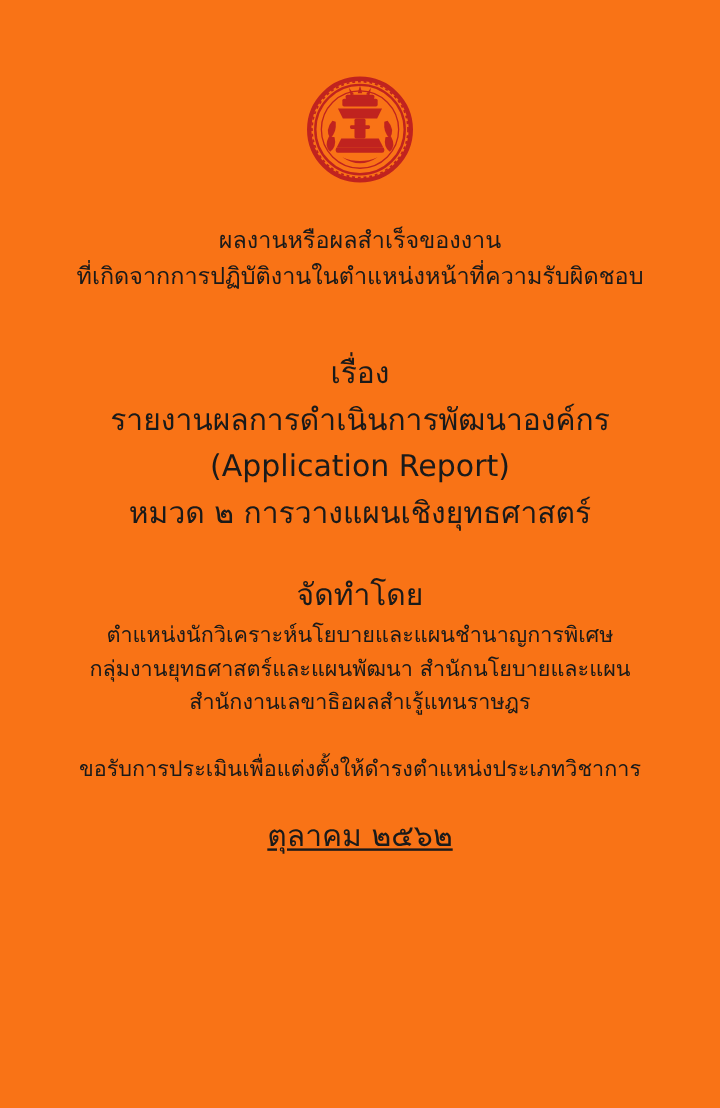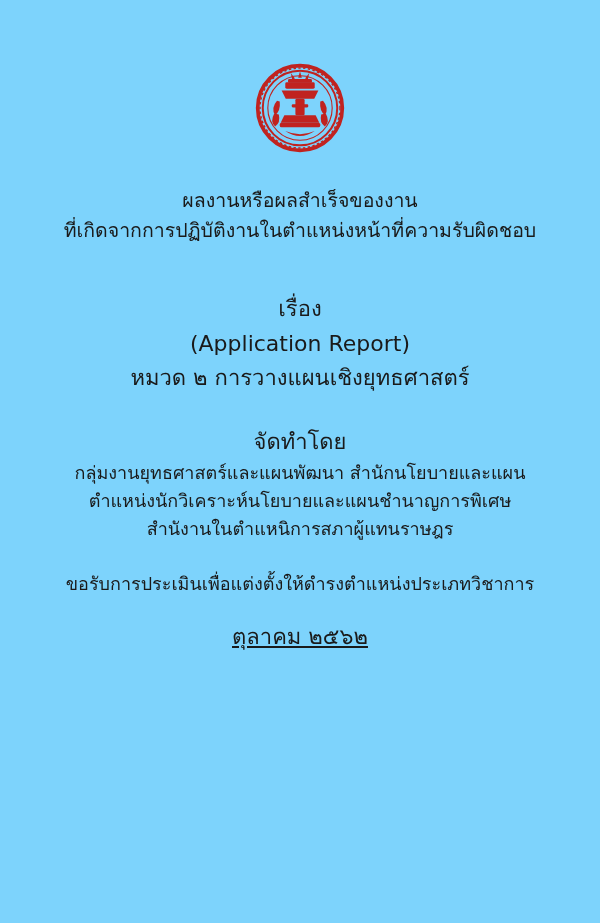--- a/index.html
+++ b/index.html
@@ -11,21 +11,21 @@
     height: 923px;
     background: #fdfbf7;
     font-family: "DejaVu Sans", "Liberation Sans", sans-serif;
     color: #1a1a1a;
     overflow: hidden;
   }
   .page {
     position: relative;
     width: 600px;
     height: 923px;
-    background: #7dd3fc;
+    background: #f97316;
     box-sizing: border-box;
     display: flex;
     flex-direction: column;
     align-items: center;
   }
   
   .emblem-wrap {
     margin-top: 62px;
     width: 92px;
     height: 92px;
@@ -45,21 +45,21 @@
     line-height: 1.55;
   }
   .title-block {
     margin-top: 32px;
   }
   .line {
     display: block;
     white-space: nowrap;
   }
   .t20 { font-size: 19.5px; }
-  .t19 { font-size: 22px; }
+  .t19 { font-size: 25px; }
   .t18 { font-size: 18px; }
 
   .subject-block { margin-top: 46px; }
   .author-block  { margin-top: 30px; }
   .purpose-block { margin-top: 28px; }
   .date-line     { margin-top: 22px; text-decoration: underline; }
 </style>
 </head>
 <body>
 
@@ -103,29 +103,30 @@
     </svg>
   </div>
 
   <div class="block title-block">
     <span class="line t20">ผลงานหรือผลสำเร็จของงาน</span>
     <span class="line t20">ที่เกิดจากการปฏิบัติงานในตำแหน่งหน้าที่ความรับผิดชอบ</span>
   </div>
 
   <div class="block subject-block">
     <span class="line t19">เรื่อง</span>
+    <span class="line t19">รายงานผลการดำเนินการพัฒนาองค์กร</span>
     <span class="line t19">(Application Report)</span>
     <span class="line t19">หมวด ๒ การวางแผนเชิงยุทธศาสตร์</span>
   </div>
 
   <div class="block author-block">
     <span class="line t19">จัดทำโดย</span>
+    <span class="line t18">ตำแหน่งนักวิเคราะห์นโยบายและแผนชำนาญการพิเศษ</span>
     <span class="line t18">กลุ่มงานยุทธศาสตร์และแผนพัฒนา  สำนักนโยบายและแผน</span>
-    <span class="line t18">ตำแหน่งนักวิเคราะห์นโยบายและแผนชำนาญการพิเศษ</span>
-    <span class="line t18">สำนังานในตำแหนิการสภาผู้แทนราษฎร</span>
+    <span class="line t18">สำนักงานเลขาธิอผลสำเรู้แทนราษฎร</span>
   </div>
 
   <div class="block purpose-block">
     <span class="line t18">ขอรับการประเมินเพื่อแต่งตั้งให้ดำรงตำแหน่งประเภทวิชาการ</span>
   </div>
 
   <div class="block date-line">
     <span class="line t19">ตุลาคม ๒๕๖๒</span>
   </div>
 

